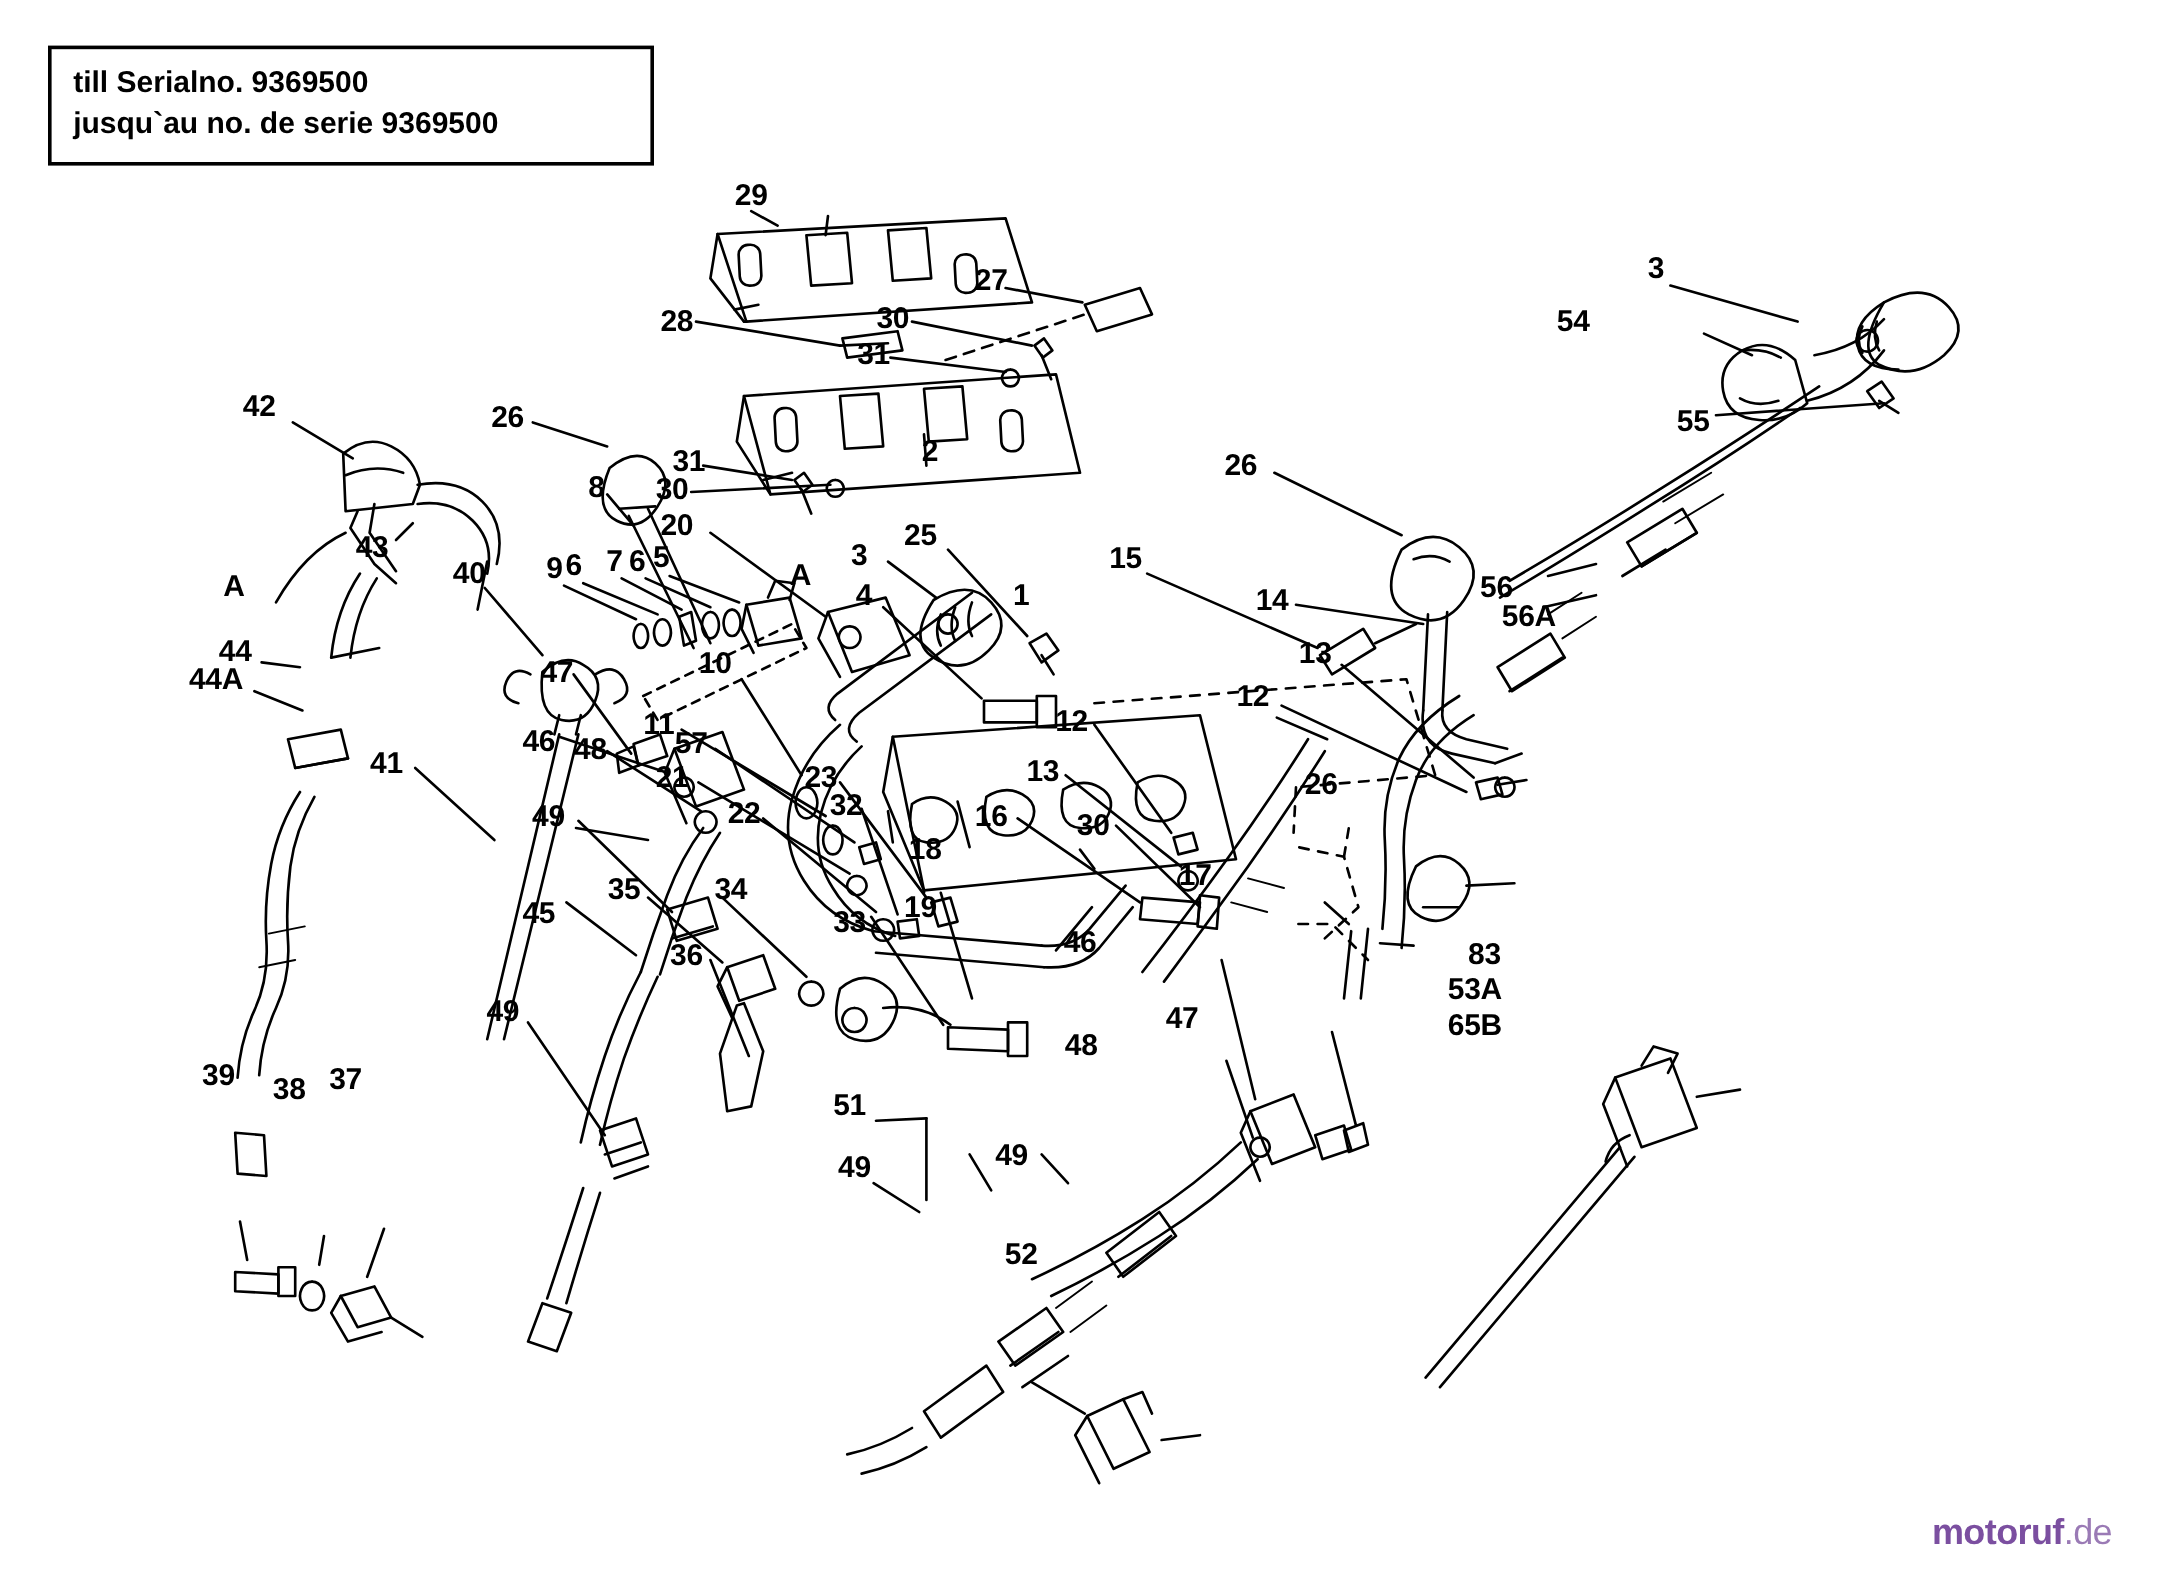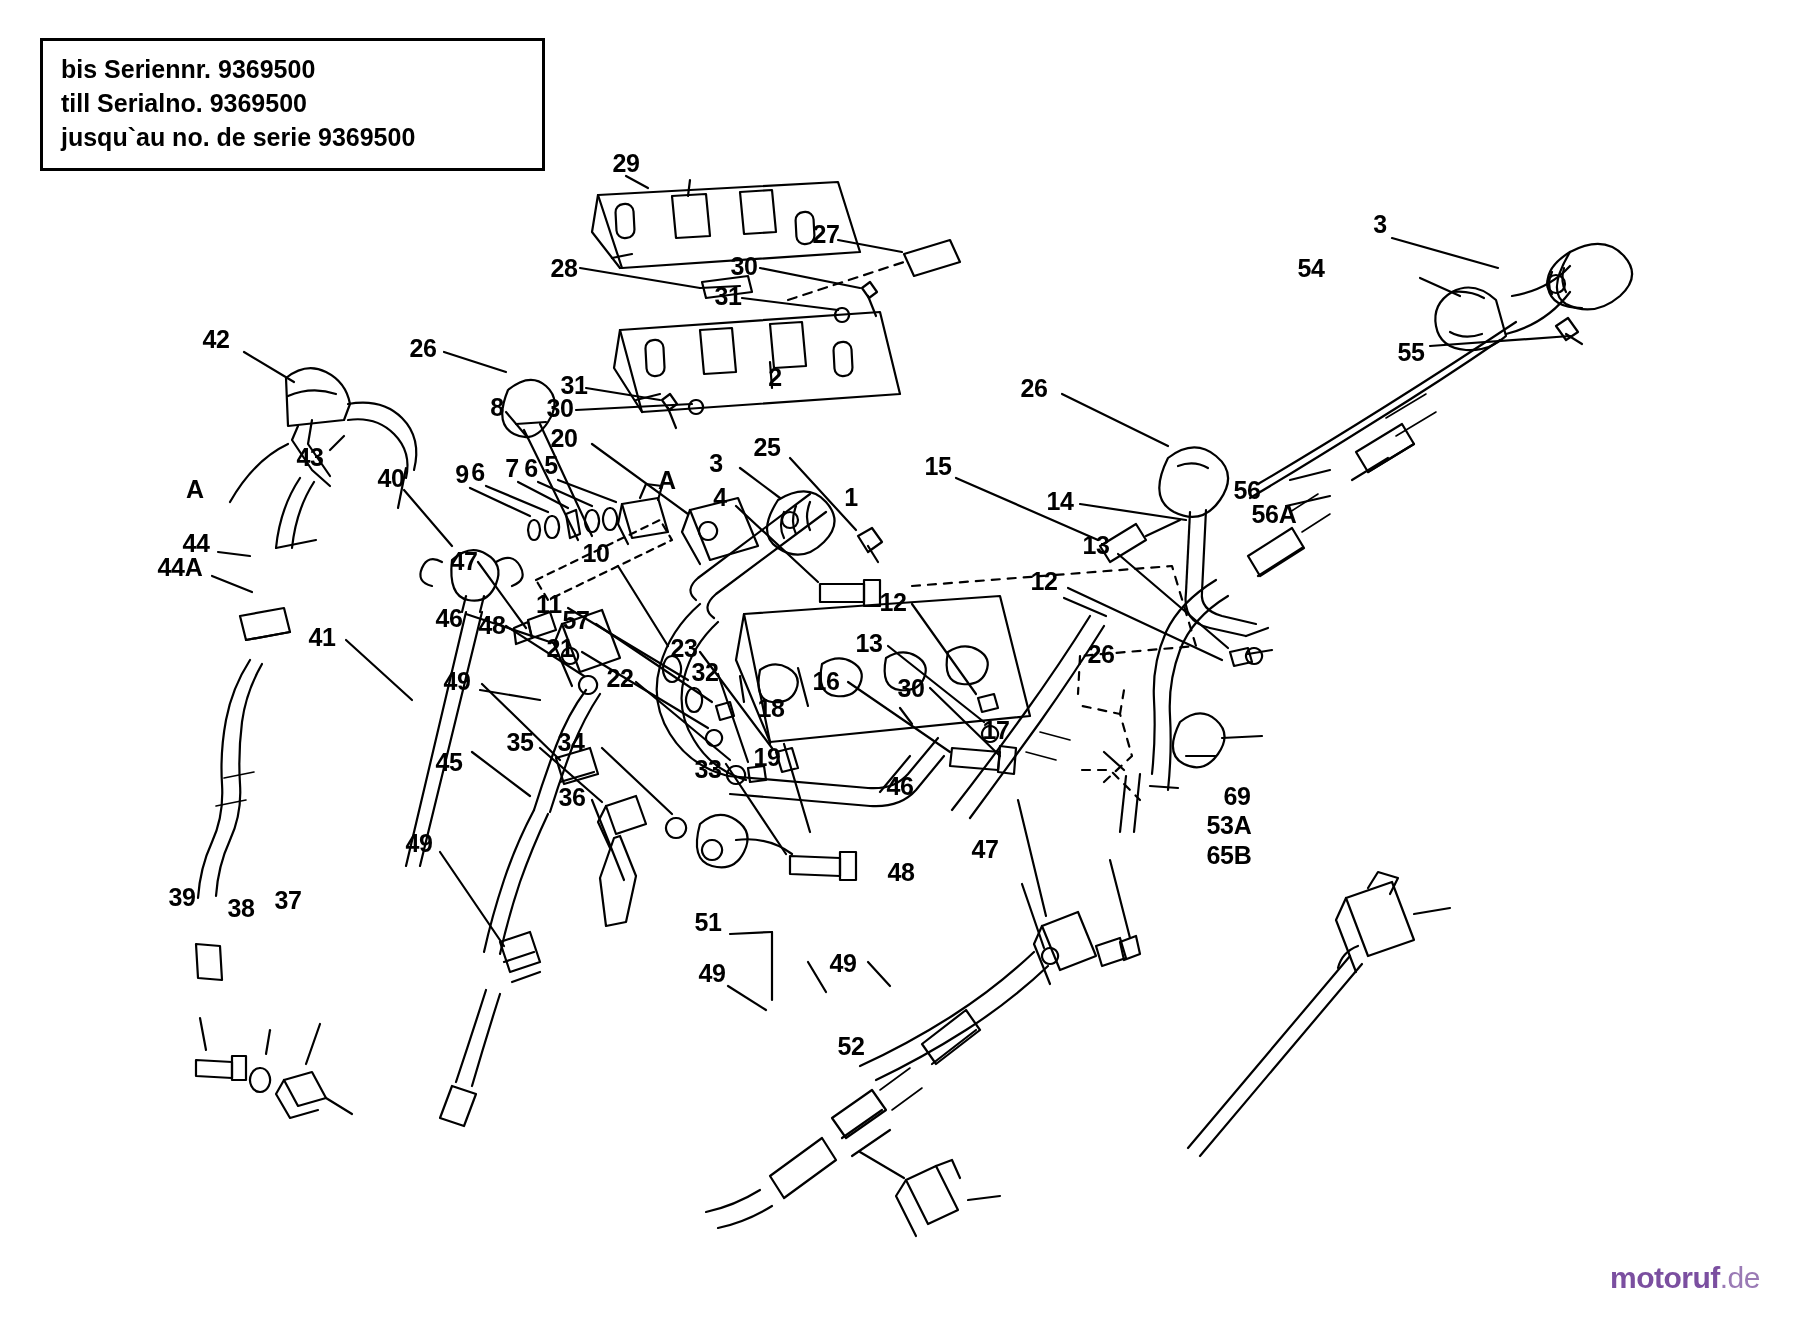--- a/index.html
+++ b/index.html
@@ -435,21 +435,20 @@
       <path d="M326 1098 l26 16"></path>
       <line x1="320" y1="1024" x2="306" y2="1064"></line>
 
       <line x1="880" y1="792" x2="910" y2="756"></line>
 
       <line x1="798" y1="668" x2="808" y2="706"></line>
     </g>
   </svg>
 
   <div id="serial-box">
-    <div class="line">bis Seriennr. 9369500</div>
     <div class="line">till Serialno. 9369500</div>
     <div class="line">jusqu`au no. de serie 9369500</div>
   </div>
 
   <div id="callout-layer">
       <div class="callout" style="left: 626px; top: 163px;">29</div>
       <div class="callout" style="left: 826px; top: 234px;">27</div>
       <div class="callout" style="left: 1380px; top: 224px;">3</div>
       <div class="callout" style="left: 564px; top: 268px;">28</div>
       <div class="callout" style="left: 744px; top: 266px;">30</div>
@@ -496,28 +495,28 @@
       <div class="callout" style="left: 560px; top: 648px;">21</div>
       <div class="callout" style="left: 684px; top: 648px;">23</div>
       <div class="callout" style="left: 869px; top: 643px;">13</div>
       <div class="callout" style="left: 1101px; top: 654px;">26</div>
       <div class="callout" style="left: 457px; top: 681px;">49</div>
       <div class="callout" style="left: 620px; top: 678px;">22</div>
       <div class="callout" style="left: 705px; top: 672px;">32</div>
       <div class="callout" style="left: 826px; top: 681px;">16</div>
       <div class="callout" style="left: 911px; top: 688px;">30</div>
       <div class="callout" style="left: 771px; top: 708px;">18</div>
-      <div class="callout" style="left: 571px; top: 742px; text-align: right;">34</div>
+      <div class="callout" style="left: 609px; top: 742px; text-align: right;">34</div>
       <div class="callout" style="left: 520px; top: 742px;">35</div>
       <div class="callout" style="left: 996px; top: 730px;">17</div>
       <div class="callout" style="left: 449px; top: 748px; margin-top: 14px;">45</div>
       <div class="callout" style="left: 767px; top: 757px;">19</div>
       <div class="callout" style="left: 708px; top: 769px;">33</div>
       <div class="callout" style="left: 572px; top: 797px;">36</div>
-      <div class="callout" style="left: 1237px; top: 796px;">69</div>
+      <div class="callout" style="left: 1237px; top: 796px;">83</div>
       <div class="callout" style="left: 900px; top: 786px;">46</div>
       <div class="callout" style="left: 1229px; top: 825px;">53A</div>
       <div class="callout" style="left: 419px; top: 843px;">49</div>
       <div class="callout" style="left: 985px; top: 849px;">47</div>
       <div class="callout" style="left: 901px; top: 872px;">48</div>
       <div class="callout" style="left: 1229px; top: 855px;">65B</div>
       <div class="callout" style="left: 182px; top: 897px;">39</div>
       <div class="callout" style="left: 241px; top: 908px;">38</div>
       <div class="callout" style="left: 288px; top: 900px;">37</div>
       <div class="callout" style="left: 708px; top: 922px;">51</div>

